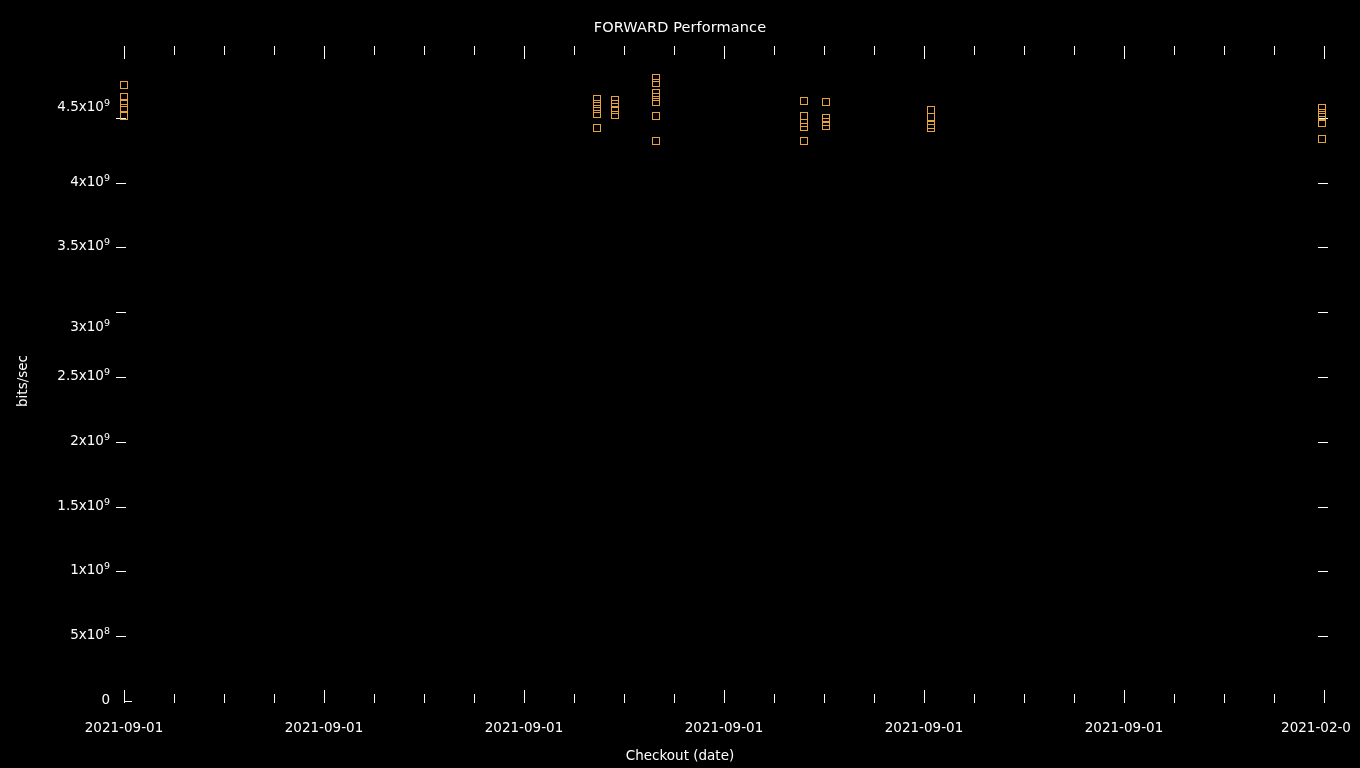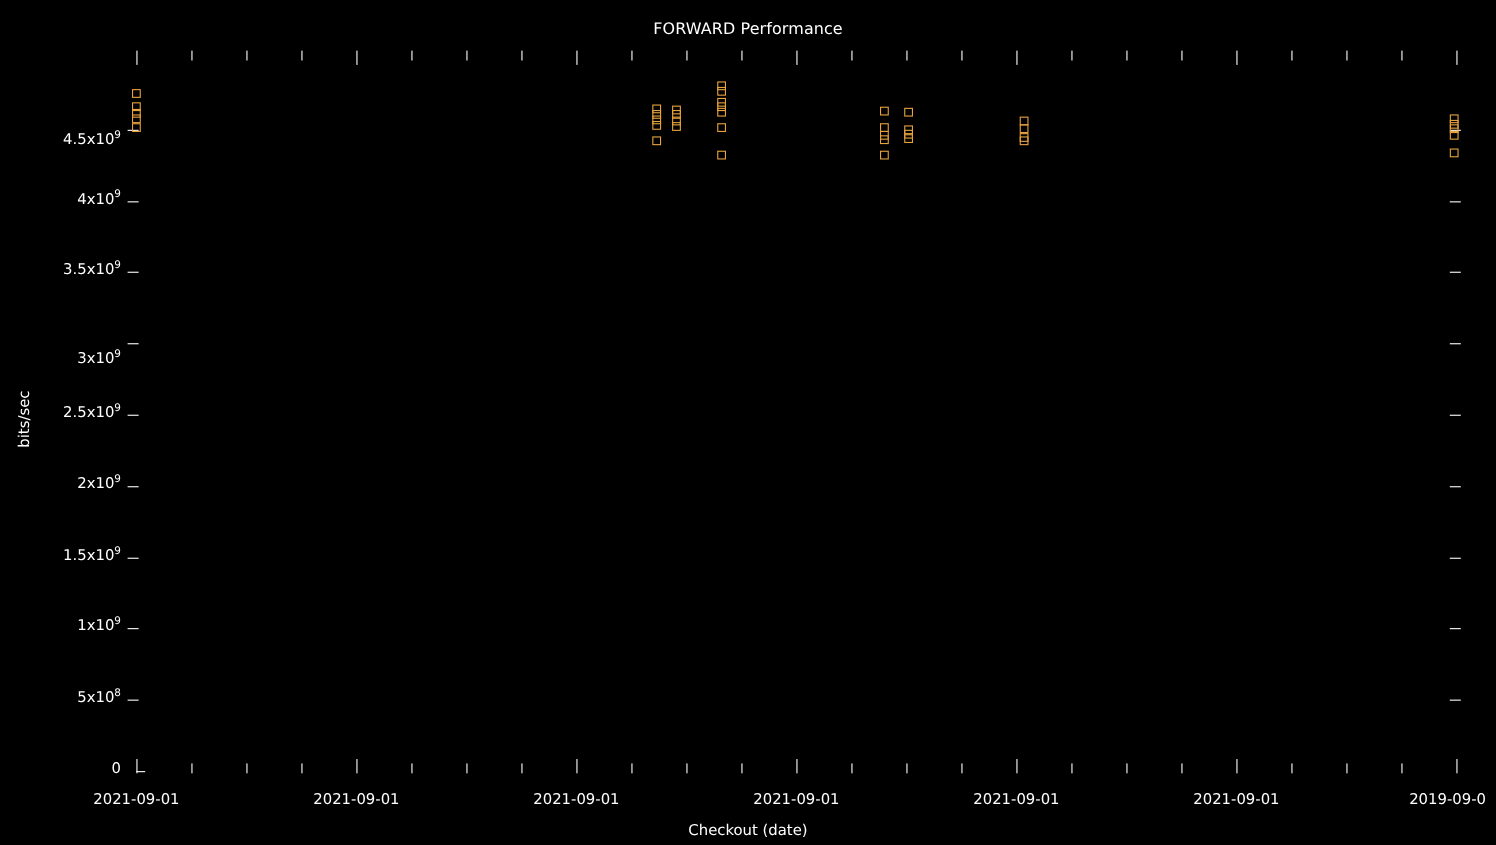--- a/index.html
+++ b/index.html
@@ -188,21 +188,21 @@
       <div class="tick xtick-top" style="left: 1274px;"></div>
       <div class="tick xtick-bot" style="left: 1274px;"></div>
       <div class="tick xtick-top major" style="left: 1324px;"></div>
       <div class="tick xtick-bot major" style="left: 1324px;"></div>
       <div class="xlabel-tick" style="left: 124px;">2021-09-01</div>
       <div class="xlabel-tick" style="left: 324px;">2021-09-01</div>
       <div class="xlabel-tick" style="left: 524px;">2021-09-01</div>
       <div class="xlabel-tick" style="left: 724px;">2021-09-01</div>
       <div class="xlabel-tick" style="left: 924px;">2021-09-01</div>
       <div class="xlabel-tick" style="left: 1124px;">2021-09-01</div>
-      <div class="xlabel-tick" style="left: 1316px; transform: translateX(-50%);">2019-09-0</div>
+      <div class="xlabel-tick" style="left: 1316px; transform: translateX(-50%);">2021-02-0</div>
       <div class="tick ytick-left" style="top: 700.5px; width: 8px; left: 124px;"></div>
       <div class="ylabel-tick" style="top: 692.5px;">0</div>
       <div class="tick ytick-left" style="top: 635.5px;"></div>
       <div class="tick ytick-right" style="top: 635.5px;"></div>
       <div class="ylabel-tick" style="top: 627.5px;">5x10<sup>8</sup></div>
       <div class="tick ytick-left" style="top: 570.5px;"></div>
       <div class="tick ytick-right" style="top: 570.5px;"></div>
       <div class="ylabel-tick" style="top: 562.5px;">1x10<sup>9</sup></div>
       <div class="tick ytick-left" style="top: 506.5px;"></div>
       <div class="tick ytick-right" style="top: 506.5px;"></div>
@@ -217,21 +217,21 @@
       <div class="tick ytick-right" style="top: 311.5px;"></div>
       <div class="ylabel-tick" style="top: 320px;">3x10<sup>9</sup></div>
       <div class="tick ytick-left" style="top: 246.5px;"></div>
       <div class="tick ytick-right" style="top: 246.5px;"></div>
       <div class="ylabel-tick" style="top: 238.5px;">3.5x10<sup>9</sup></div>
       <div class="tick ytick-left" style="top: 182.5px;"></div>
       <div class="tick ytick-right" style="top: 182.5px;"></div>
       <div class="ylabel-tick" style="top: 174.5px;">4x10<sup>9</sup></div>
       <div class="tick ytick-left" style="top: 117.5px;"></div>
       <div class="tick ytick-right" style="top: 117.5px;"></div>
-      <div class="ylabel-tick" style="top: 121px;">4.5x10<sup>9</sup></div>
+      <div class="ylabel-tick" style="top: 100px;">4.5x10<sup>9</sup></div>
     </div>
   <div class="plot-area" id="points-layer">
       <div class="datapoint" style="left: 120px; top: 81.048px; border-color: rgb(232, 163, 61);"></div>
       <div class="datapoint" style="left: 120px; top: 93.36px; border-color: rgb(232, 163, 61);"></div>
       <div class="datapoint" style="left: 120px; top: 98.544px; border-color: rgb(232, 163, 61);"></div>
       <div class="datapoint" style="left: 120px; top: 103.728px; border-color: rgb(232, 163, 61);"></div>
       <div class="datapoint" style="left: 120px; top: 112.152px; border-color: rgb(232, 163, 61);"></div>
       <div class="datapoint" style="left: 593px; top: 94.656px; border-color: rgb(232, 163, 61);"></div>
       <div class="datapoint" style="left: 593px; top: 99.84px; border-color: rgb(232, 163, 61);"></div>
       <div class="datapoint" style="left: 593px; top: 105.024px; border-color: rgb(232, 163, 61);"></div>

